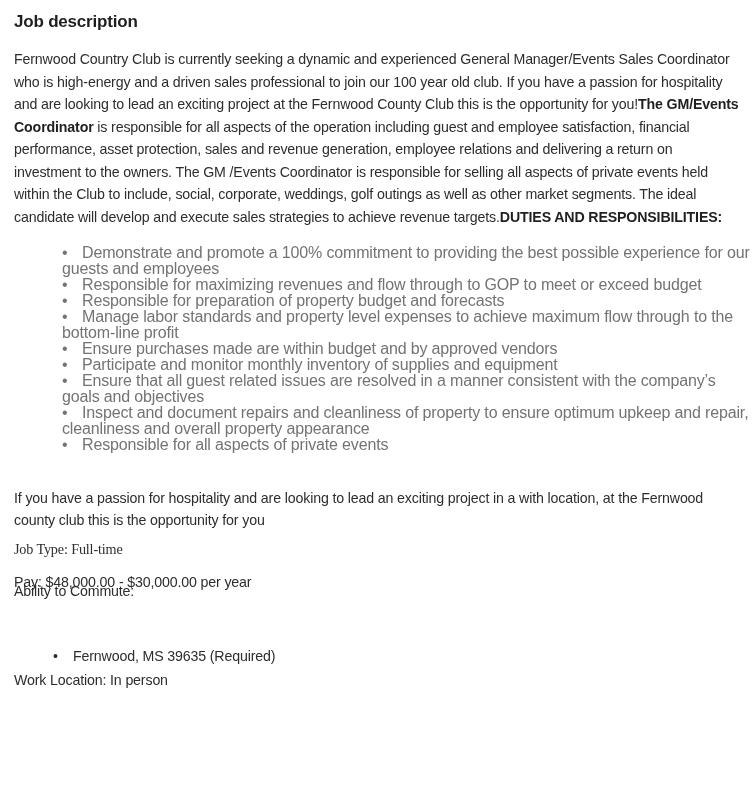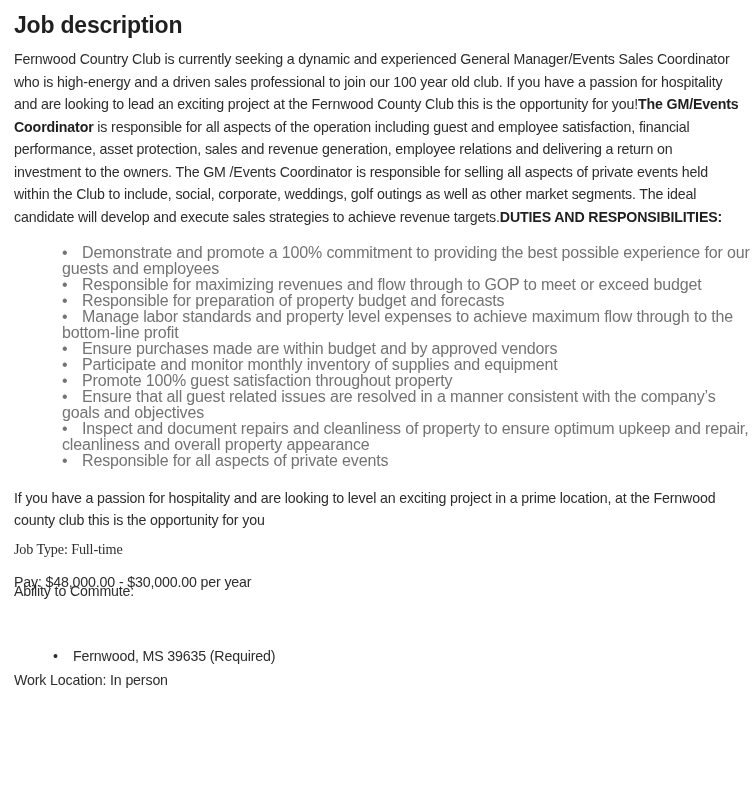--- a/index.html
+++ b/index.html
@@ -5,21 +5,21 @@
     html, body { margin: 0; padding: 0; background: #ffffff; }
     body {
       width: 753px; height: 792px; overflow: hidden;
       font-family: "Liberation Sans", sans-serif;
       color: #2d2d2d;
       position: relative;
     }
     .page { position: absolute; left: 14px; top: 0; width: 728px; }
     h1 {
       font-family: "Liberation Sans", sans-serif;
-      font-size: 23px; font-weight: bold; color: #1f1f1f;
+      font-size: 17px; font-weight: bold; color: #1f1f1f;
       margin: 0; position: absolute; top: 12px; left: 0; letter-spacing: -0.2px; text-align: right;
     }
     .intro {
       position: absolute; top: 48px; left: 0; width: 728px;
       font-size: 14.2px; line-height: 22.5px; color: #2d2d2d;
       letter-spacing: -0.15px;
     }
     .intro b { color: #1f1f1f; }
     ul.duties {
       position: absolute; top: 236px; left: 0; width: 728px;
@@ -42,27 +42,26 @@
     <span>Fernwood Country Club is currently seeking a dynamic and experienced General Manager/Events Sales Coordinator who is high-energy and a driven sales professional to join our 100 year old club. If you have a passion for hospitality and are looking to lead an exciting project at the Fernwood County Club this is the opportunity for you!</span><b>The GM/Events Coordinator</b><span> is responsible for all aspects of the operation including guest and employee satisfaction, financial performance, asset protection, sales and revenue generation, employee relations and delivering a return on investment to the owners. The GM /Events Coordinator is responsible for selling all aspects of private events held within the Club to include, social, corporate, weddings, golf outings as well as other market segments. The ideal candidate will develop and execute sales strategies to achieve revenue targets.</span><b>DUTIES AND RESPONSIBILITIES:</b>
   </div>
 
   <ul class="duties">
     <li><span class="bullet-wrap"><span style="display:inline-block;width:39px"></span><span class="dot">•</span></span><span>Demonstrate and promote a 100% commitment to providing the best possible experience for our guests and employees</span></li>
     <li><span class="bullet-wrap"><span style="display:inline-block;width:39px"></span><span class="dot">•</span></span><span>Responsible for maximizing revenues and flow through to GOP to meet or exceed budget</span></li>
     <li><span class="bullet-wrap"><span style="display:inline-block;width:39px"></span><span class="dot">•</span></span><span>Responsible for preparation of property budget and forecasts</span></li>
     <li><span class="bullet-wrap"><span style="display:inline-block;width:39px"></span><span class="dot">•</span></span><span>Manage labor standards and property level expenses to achieve maximum flow through to the bottom-line profit</span></li>
     <li><span class="bullet-wrap"><span style="display:inline-block;width:39px"></span><span class="dot">•</span></span><span>Ensure purchases made are within budget and by approved vendors</span></li>
     <li><span class="bullet-wrap"><span style="display:inline-block;width:39px"></span><span class="dot">•</span></span><span>Participate and monitor monthly inventory of supplies and equipment</span></li>
-    <li><span class="bullet-wrap"><span style="display:inline-block;width:39px"></span><span class="dot">•</span></span><span>Promote 100% guest satisfaction throughout property</span></li>
     <li><span class="bullet-wrap"><span style="display:inline-block;width:39px"></span><span class="dot">•</span></span><span>Ensure that all guest related issues are resolved in a manner consistent with the company’s goals and objectives</span></li>
     <li><span class="bullet-wrap"><span style="display:inline-block;width:39px"></span><span class="dot">•</span></span><span>Inspect and document repairs and cleanliness of property to ensure optimum upkeep and repair, cleanliness and overall property appearance</span></li>
     <li><span class="bullet-wrap"><span style="display:inline-block;width:39px"></span><span class="dot">•</span></span><span>Responsible for all aspects of private events</span></li>
   </ul>
 
-  <div class="para" style="top:487px;">If you have a passion for hospitality and are looking to level an exciting project in a prime location, at the Fernwood county club this is the opportunity for you</div>
+  <div class="para" style="top:487px;">If you have a passion for hospitality and are looking to lead an exciting project in a with location, at the Fernwood county club this is the opportunity for you</div>
   <div class="para" style="top:538px;font-family:Liberation Serif, serif;">Job Type: Full-time</div>
   <div class="para" style="top:571px;">Pay: $48,000.00 - $30,000.00 per year</div>
   <div class="para" style="top:580px;">Ability to Commute:</div>
   <div class="commute-item">
     <span class="dot">•</span><span>Fernwood, MS 39635 (Required)</span>
   </div>
   <div class="para" style="top:669px;">Work Location: In person</div>
 </div>
 
 </body></html>

